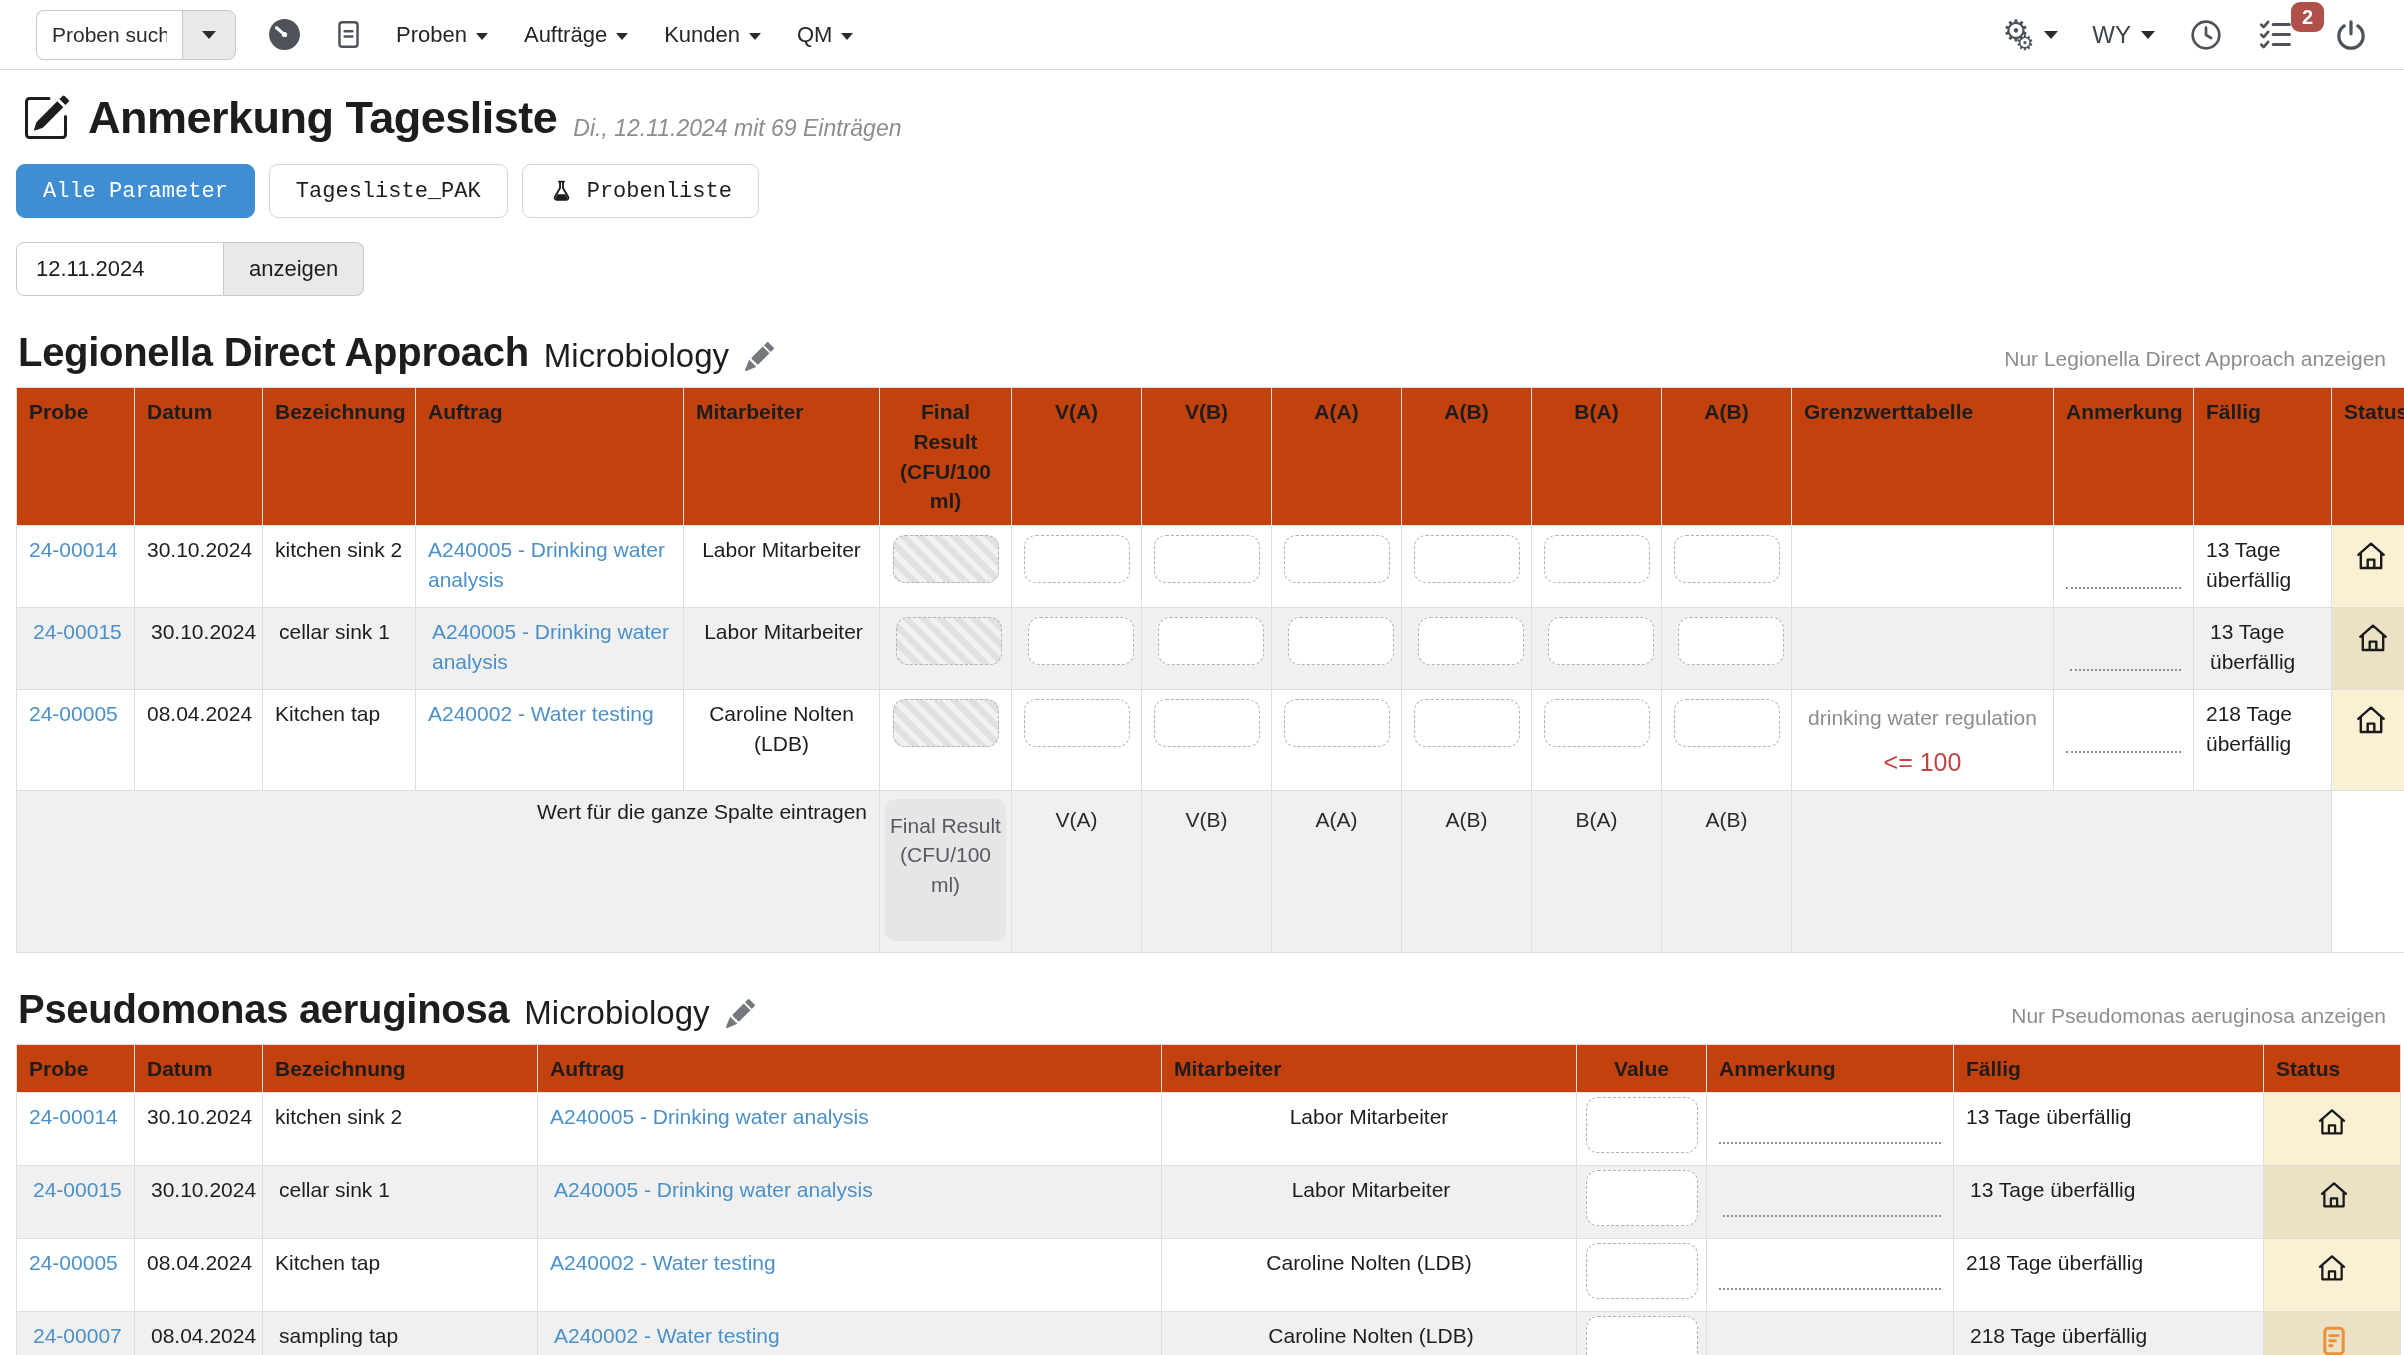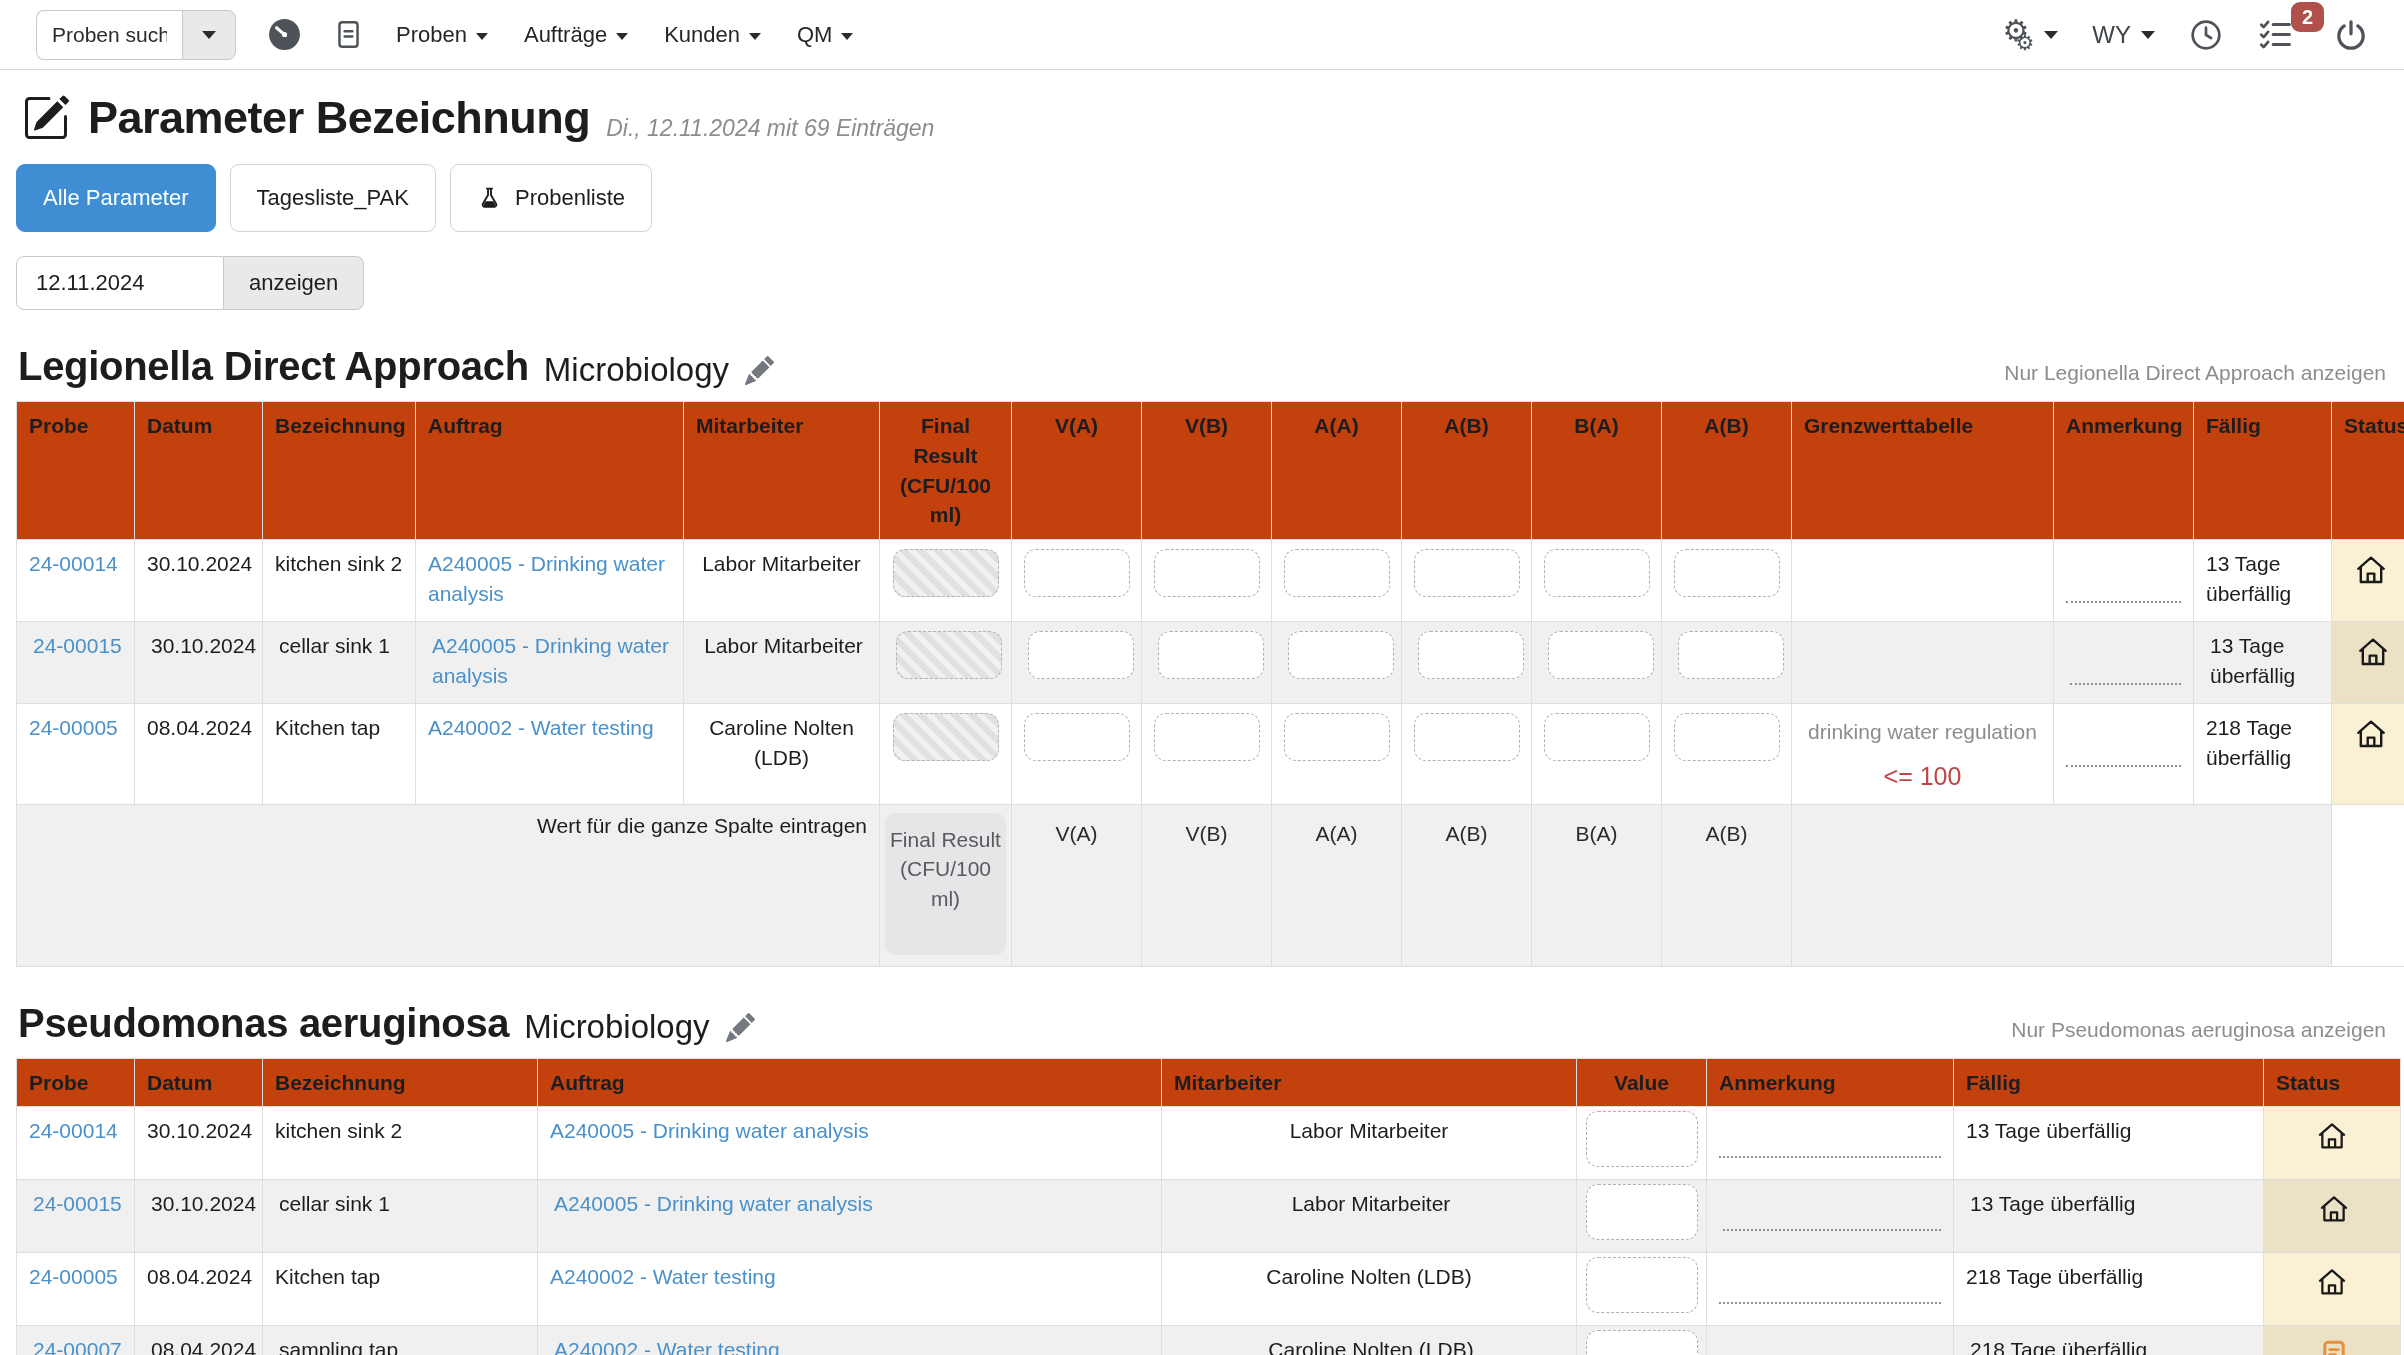--- a/index.html
+++ b/index.html
@@ -64,22 +64,22 @@
   }
 
   
   .main { padding: 0 16px; }
   .page-header { margin-top: 22px; display: flex; align-items: center; padding-left: 6px; }
   .page-title { font-size: 45px; font-weight: 700; margin-left: 18px; letter-spacing: -0.5px; }
   .page-subtitle { font-size: 23px; color: #8d8d90; margin-left: 16px; position: relative; top: 10px; font-style: italic; }
 
   .tabs-row { margin-top: 20px; display: flex; gap: 14px; }
   .btn {
-    height: 68px; padding: 0 26px;
-    font-size: 22px; font-family: Liberation Sans, sans-serif;
+    height: 54px; padding: 0 26px;
+    font-size: 22px; font-family: Liberation Mono, monospace;
     border-radius: 9px;
     border: 1px solid #d4d4d6;
     background: #fff; color: #1d1d1f;
     display: inline-flex; align-items: center; gap: 13px;
     cursor: pointer;
   }
   .btn.active { background: #3f8ed4; border-color: #3f8ed4; color: #fff; }
 
   .date-row { margin-top: 24px; display: flex; }
   .date-input {
@@ -222,21 +222,21 @@
 
 <div class="main">
 
   <div class="page-header">
     <span>
       <svg width="48" height="48" viewBox="0 0 16 16" fill="#1d1d1f">
         <path d="M15.502 1.94a.5.5 0 0 1 0 .706L14.459 3.69l-2-2L13.502.646a.5.5 0 0 1 .707 0l1.293 1.293zm-1.75 2.456-2-2L4.939 9.21a.5.5 0 0 0-.121.196l-.805 2.414a.25.25 0 0 0 .316.316l2.414-.805a.5.5 0 0 0 .196-.12l6.813-6.814z"></path>
         <path d="M1 13.5A1.5 1.5 0 0 0 2.5 15h11a1.5 1.5 0 0 0 1.5-1.5v-6a.5.5 0 0 0-1 0v6a.5.5 0 0 1-.5.5h-11a.5.5 0 0 1-.5-.5v-11a.5.5 0 0 1 .5-.5H9a.5.5 0 0 0 0-1H2.5A1.5 1.5 0 0 0 1 2.5v11z"></path>
       </svg>
     </span>
-    <span class="page-title">Parameter Bezeichnung</span>
+    <span class="page-title">Anmerkung Tagesliste</span>
     <span class="page-subtitle">Di., 12.11.2024 mit 69 Einträgen</span>
   </div>
 
   <div class="tabs-row">
     <button class="btn active">Alle Parameter</button>
     <button class="btn">Tagesliste_PAK</button>
     <button class="btn">
       <span>
         <svg width="25" height="25" viewBox="0 0 24 24">
           <path d="M9.5 2.5h5 M10.6 2.5v6.2l-5 8.6A1.9 1.9 0 0 0 7.2 20h9.6a1.9 1.9 0 0 0 1.6-2.7l-5-8.6V2.5" fill="none" stroke="#1d1d1f" stroke-width="1.8" stroke-linecap="round" stroke-linejoin="round"></path>

